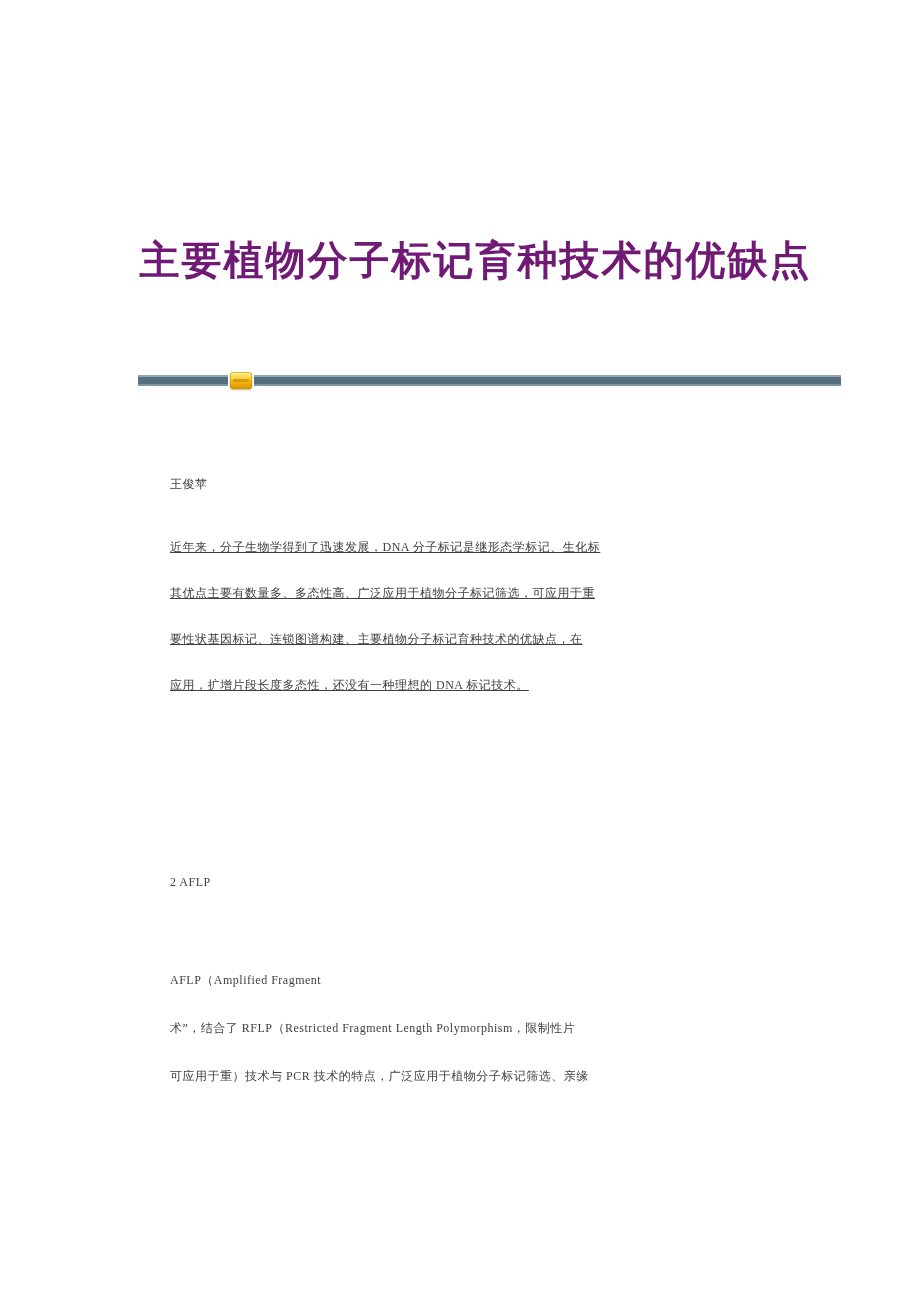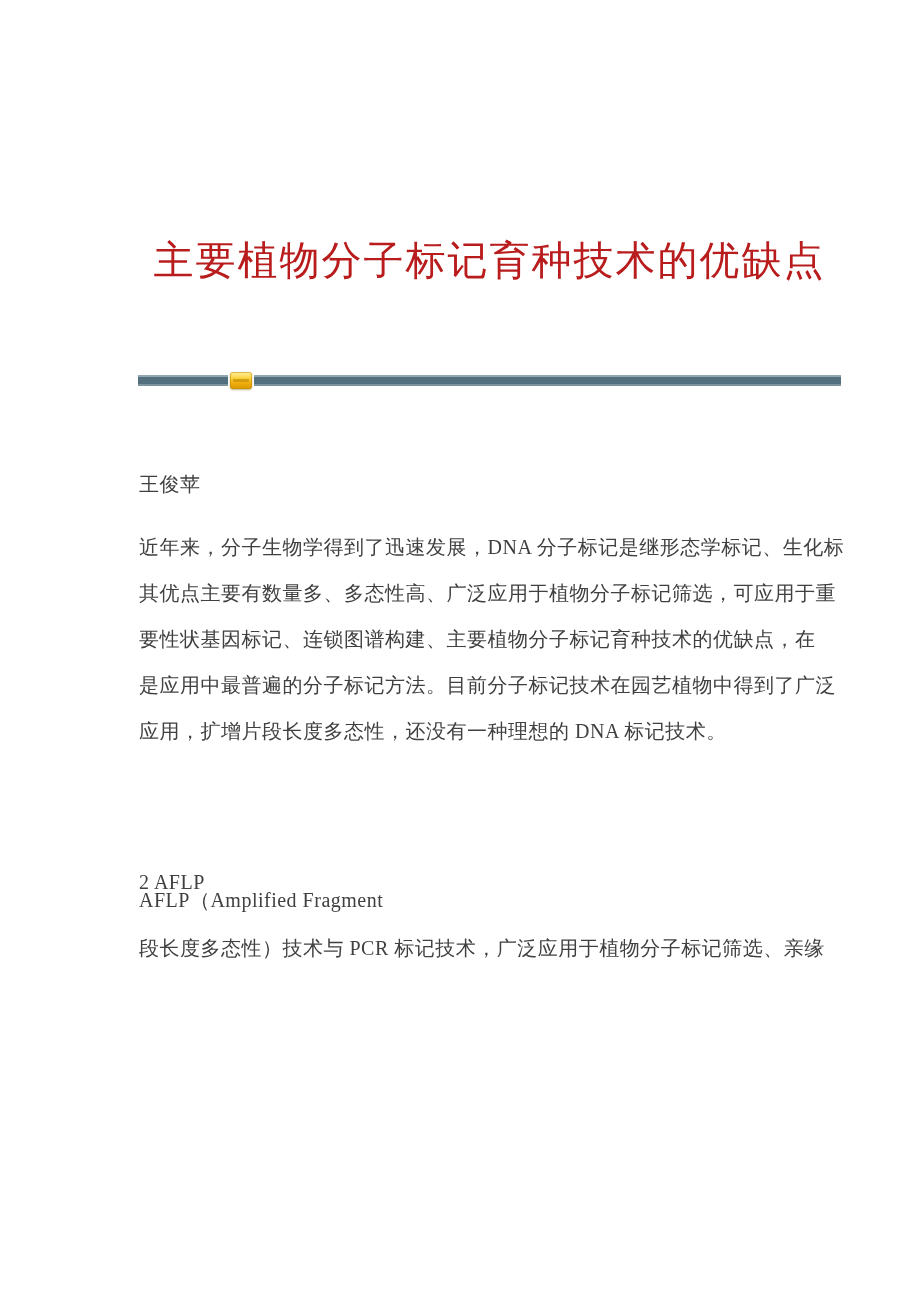--- a/index.html
+++ b/index.html
@@ -10,27 +10,27 @@
   .page {
     position: relative;
     width: 920px;
     height: 1302px;
     background: #ffffff;
     overflow: hidden;
     font-family: "Liberation Serif", "DejaVu Serif", serif;
   }
   .doc-title {
     position: absolute;
-    left: 138px;
+    left: 124px;
     top: 206px;
     width: 703px;
     text-align: center;
     font-size: 40px;
-    font-weight: normal;
-    color: #b91c1c;
+    font-weight: bold;
+    color: #701a75;
     letter-spacing: 2px;
     white-space: nowrap;
   }
   .divider {
     position: absolute;
     left: 138px;
     top: 370px;
     width: 703px;
     height: 20px;
     display: flex;
@@ -61,46 +61,48 @@
     position: absolute;
     left: 3px;
     right: 3px;
     top: 7px;
     height: 3px;
     background: rgba(182, 130, 0, 0.55);
     border-radius: 1px;
   }
   .body-text {
     color: #404040;
-    font-size: 20px;
+    font-size: 12px;
     letter-spacing: 0.5px;
+    margin-left: 31px;
   }
   .author {
     position: absolute;
     left: 139px;
     top: 470px;
     line-height: 28px;
   }
   .para-1 {
     position: absolute;
     left: 139px;
     top: 524px;
     width: 690px;
     line-height: 46px;
+    text-decoration: underline;
   }
   .heading-1 {
     position: absolute;
     left: 139px;
     top: 868px;
     line-height: 28px;
   }
   .sec-1 {
     position: absolute;
     left: 139px;
-    top: 876px;
+    top: 956px;
     width: 690px;
     line-height: 48px;
   }
   .text-line {
     white-space: nowrap;
   }
 </style>
 </head>
 <body>
 
@@ -113,24 +115,24 @@
     <span class="envelope"></span>
     <span class="bar bar-right"></span>
   </div>
 
   <div class="author body-text">王俊苹</div>
 
   <div class="para-1 body-text">
     <div class="text-line">近年来，分子生物学得到了迅速发展，DNA 分子标记是继形态学标记、生化标</div>
     <div class="text-line">其优点主要有数量多、多态性高、广泛应用于植物分子标记筛选，可应用于重</div>
     <div class="text-line">要性状基因标记、连锁图谱构建、主要植物分子标记育种技术的优缺点，在</div>
-    <div class="text-line">是应用中最普遍的分子标记方法。目前分子标记技术在园艺植物中得到了广泛</div>
     <div class="text-line">应用，扩增片段长度多态性，还没有一种理想的 DNA 标记技术。</div>
   </div>
 
   <div class="heading-1 body-text">2 AFLP</div>
 
   <div class="sec-1 body-text">
     <div class="text-line">AFLP（Amplified Fragment</div>
-    <div class="text-line">段长度多态性）技术与 PCR 标记技术，广泛应用于植物分子标记筛选、亲缘</div>
+    <div class="text-line">术”，结合了 RFLP（Restricted Fragment Length Polymorphism，限制性片</div>
+    <div class="text-line">可应用于重）技术与 PCR 技术的特点，广泛应用于植物分子标记筛选、亲缘</div>
   </div>
 
 </div>
 
 </body></html>

